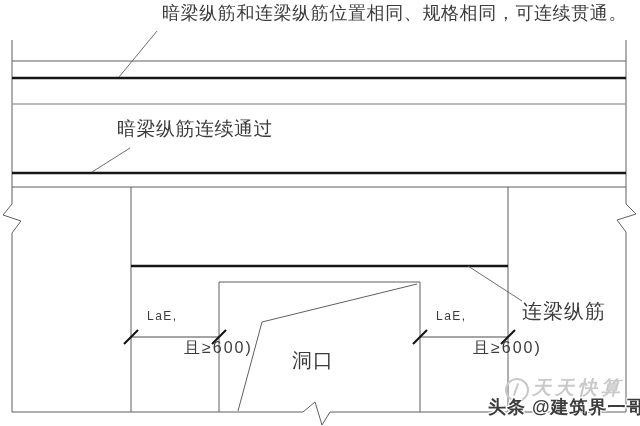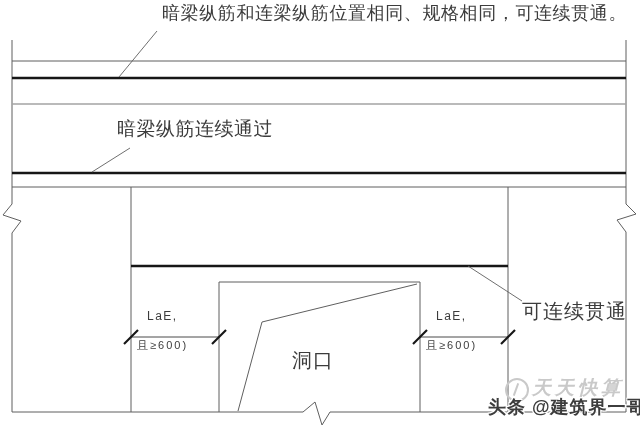--- a/index.html
+++ b/index.html
@@ -24,21 +24,21 @@
   .leader {stroke:var(--line-thin,#5f5f5f); stroke-width:0.9;}
   .t{
     position:absolute; color:var(--text,#3c3c3c); white-space:nowrap;
     font-family:"Liberation Sans", sans-serif; line-height:1.15;
   }
   .title    {left:162px; top:3px;   font-size:18px; letter-spacing:0.6px;}
   .label-mid{left:117px; top:118px; font-size:19px; letter-spacing:0.5px;}
   .label-llzj{left:522px; top:300px; font-size:20px; letter-spacing:1px;}
   .label-opening{left:292px; top:349px; font-size:20px; letter-spacing:1px;text-align:right;}
   .dim-l1{font-size:12px; letter-spacing:1.5px;}
-  .dim-l2{font-size:11px; letter-spacing:2px;}
+  .dim-l2{font-size:16px; letter-spacing:2px;margin-left:47px;}
   .dim-left-1 {left:147px; top:310px;}
   .dim-left-2 {left:137px; top:339px;}
   .dim-right-1{left:436px; top:310px;}
   .dim-right-2{left:426px; top:339px;}
   .wm-logo{
     position:absolute; left:505px; top:378px; width:20px; height:20px;
     border:2px solid var(--watermark-light,#c9c9c9); border-radius:50%;
   }
   .wm-logo::after{
     content:""; position:absolute; left:8px; top:3px; width:2px; height:13px;
@@ -118,21 +118,21 @@
       <polyline class="thin" points="12,204 3,215 21,221 12,233"></polyline>
       <polyline class="thin" points="626,204 636,214 617,220 626,232"></polyline>
       <polyline class="thin" points="303,412 315,402 322,425 330,412"></polyline>
     </g>
   </svg>
 
   <div class="t label-mid">暗梁纵筋连续通过</div>
 
   <div class="t title">暗梁纵筋和连梁纵筋位置相同、规格相同，可连续贯通。</div>
 
-  <div class="t label-llzj">可连续贯通</div>
+  <div class="t label-llzj">连梁纵筋</div>
 
   <div class="t label-opening">洞口</div>
 
   <div class="t dim-l1 dim-left-1">LaE,</div>
   <div class="t dim-l2 dim-left-2">且≥600)</div>
 
   <div class="t dim-l1 dim-right-1">LaE,</div>
   <div class="t dim-l2 dim-right-2">且≥600)</div>
 
   <div>

